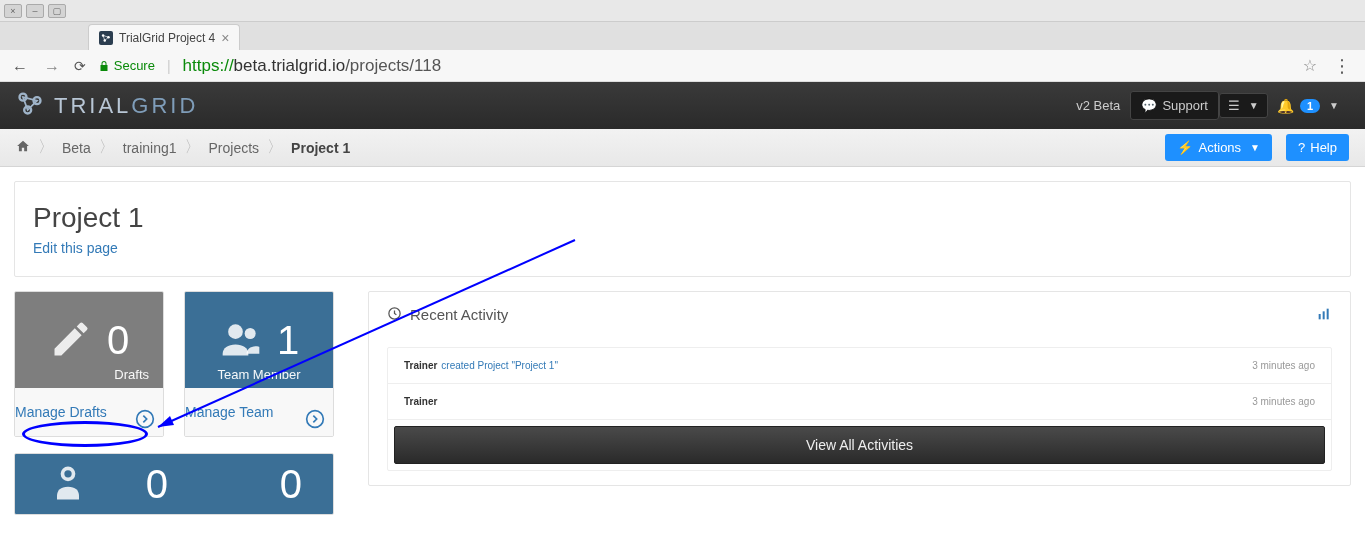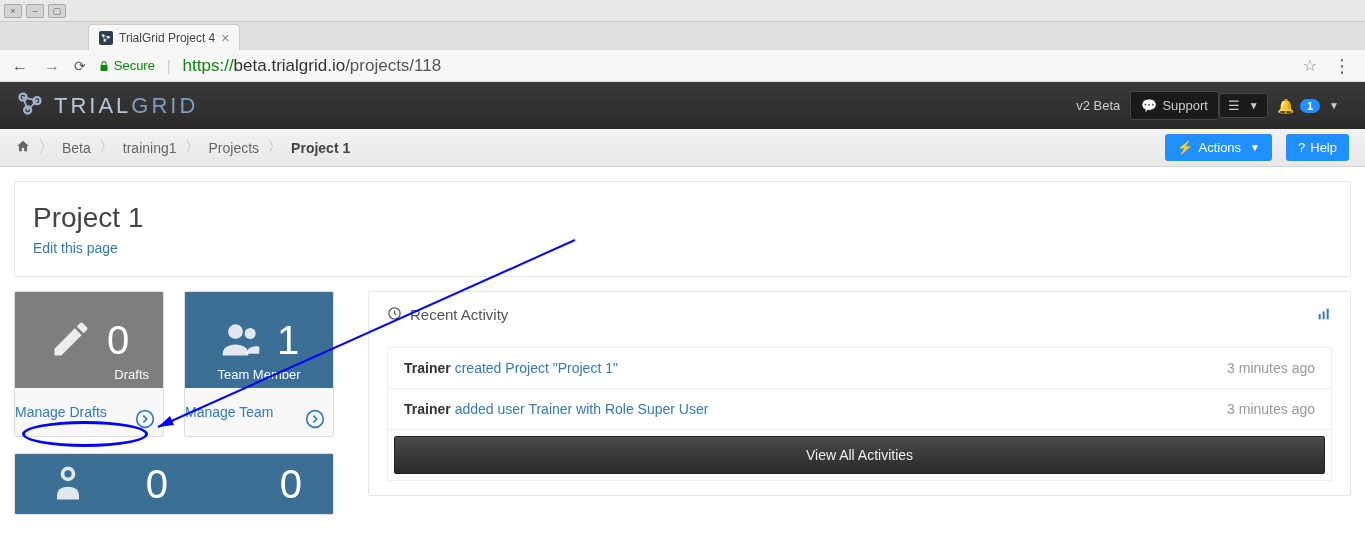--- a/index.html
+++ b/index.html
@@ -63,21 +63,21 @@
 .tile-arrow svg{width:20px;height:20px}
 .tile-wide{width:320px}
 .tile-wide .tile-top{justify-content:space-around}
 .tile-wide .tg{display:flex;flex-direction:column;align-items:center}
 .activity-panel{flex:1;border:1px solid #e5e5e5;border-radius:2px;padding:14px 18px;min-width:0;margin-left:20px}
 .ap-head{display:flex;align-items:flex-start;gap:8px;color:#555;font-size:15px;margin-bottom:22px}
 .ap-head .sp{flex:1}
 .chart-icon{color:#337ab7}
 .chart-icon svg{width:16px;height:16px}
 .act-list{border:1px solid #eee;border-radius:2px}
-.act-item{display:flex;padding:12px 16px;border-bottom:1px solid #eee;font-size:14px}
+.act-item{display:flex;padding:12px 16px;border-bottom:1px solid #eee;font-size:10px}
 .act-item:last-of-type{border-bottom:none}
 .act-user{font-weight:bold;color:#333;margin-right:4px}
 .act-link{color:#337ab7}
 .act-time{margin-left:auto;color:#999}
 .view-all{background:linear-gradient(#4a4a4a,#2a2a2a);color:#eee;text-align:center;padding:10px;font-size:14px;border:1px solid #222;border-radius:2px;margin:6px}
 .annot-line{position:absolute;pointer-events:none}
 .annot-ellipse{position:absolute;border:3px solid #0000ff;border-radius:50%;pointer-events:none}
 .caret{font-size:10px;margin-left:4px}
 .lock-ico{width:12px;height:12px;fill:#0a8a0a}
 </style>
@@ -272,21 +272,20 @@
           </span>
         </div>
         <div class="act-list">
           <div class="act-item">
             <span class="act-user">Trainer</span>
             <span class="act-link">created Project "Project 1"</span>
             <span class="act-time">3 minutes ago</span>
           </div>
           <div class="act-item">
             <span class="act-user">Trainer</span>
-            <span class="act-link">added user Trainer with Role Super User</span>
             <span class="act-time">3 minutes ago</span>
           </div>
           <div class="view-all">View All Activities</div>
         </div>
       </div>
     </div>
   </div>
 
   <svg class="annot-line" style="left:0;top:0" width="1365" height="556">
     <line x1="575" y1="240" x2="158" y2="427" stroke="#0000ff" stroke-width="2"></line>

